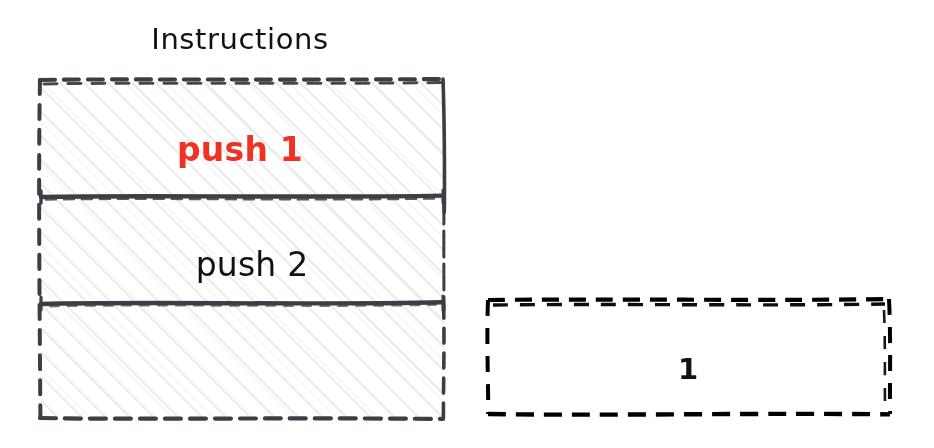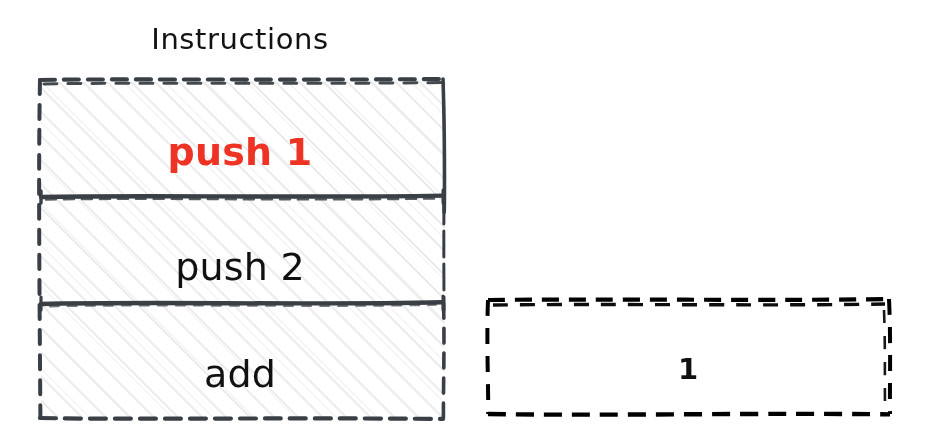--- a/index.html
+++ b/index.html
@@ -44,21 +44,21 @@
     letter-spacing: 0.6px;
     white-space: nowrap;
     text-align: center;
     user-select: none;
   }
 
   
   .cell-text {
     position: absolute;
     font-family: "DejaVu Sans", sans-serif;
-    font-size: 38px;
+    font-size: 33px;
     font-weight: 400;
     color: #111111;
     letter-spacing: 0.2px;
     white-space: nowrap;
     text-align: center;
     user-select: none;
   }
   .cell-text.active {
     color: #ee3224;
     font-weight: 700;
@@ -140,22 +140,21 @@
   </g>
 </svg>
 
 <div class="layer">
 
   <div class="panel-title" style="left:40px; top:22px; width:400px;">Instructions</div>
 
   <div class="cell-text active" style="left:40px; top:130px; width:400px;">push 1</div>
   <div class="hit" style="left:39px; top:82px; width:404px; height:113px;"></div>
 
-  <div class="cell-text" style="left:40px; top:245px; width:400px;">push 2</div>
+  <div class="cell-text" style="left:52px; top:245px; width:400px;">push 2</div>
   <div class="hit" style="left:39px; top:198px; width:404px; height:104px;"></div>
 
-  <div class="cell-text" style="left:40px; top:352px; width:400px;">add</div>
   <div class="hit" style="left:39px; top:305px; width:404px; height:112px;"></div>
 
 
   <div class="stack-value" style="left:488px; top:352px; width:400px;">1</div>
   <div class="hit" style="left:487px; top:300px; width:403px; height:115px;"></div>
 </div>
 
 </body></html>

